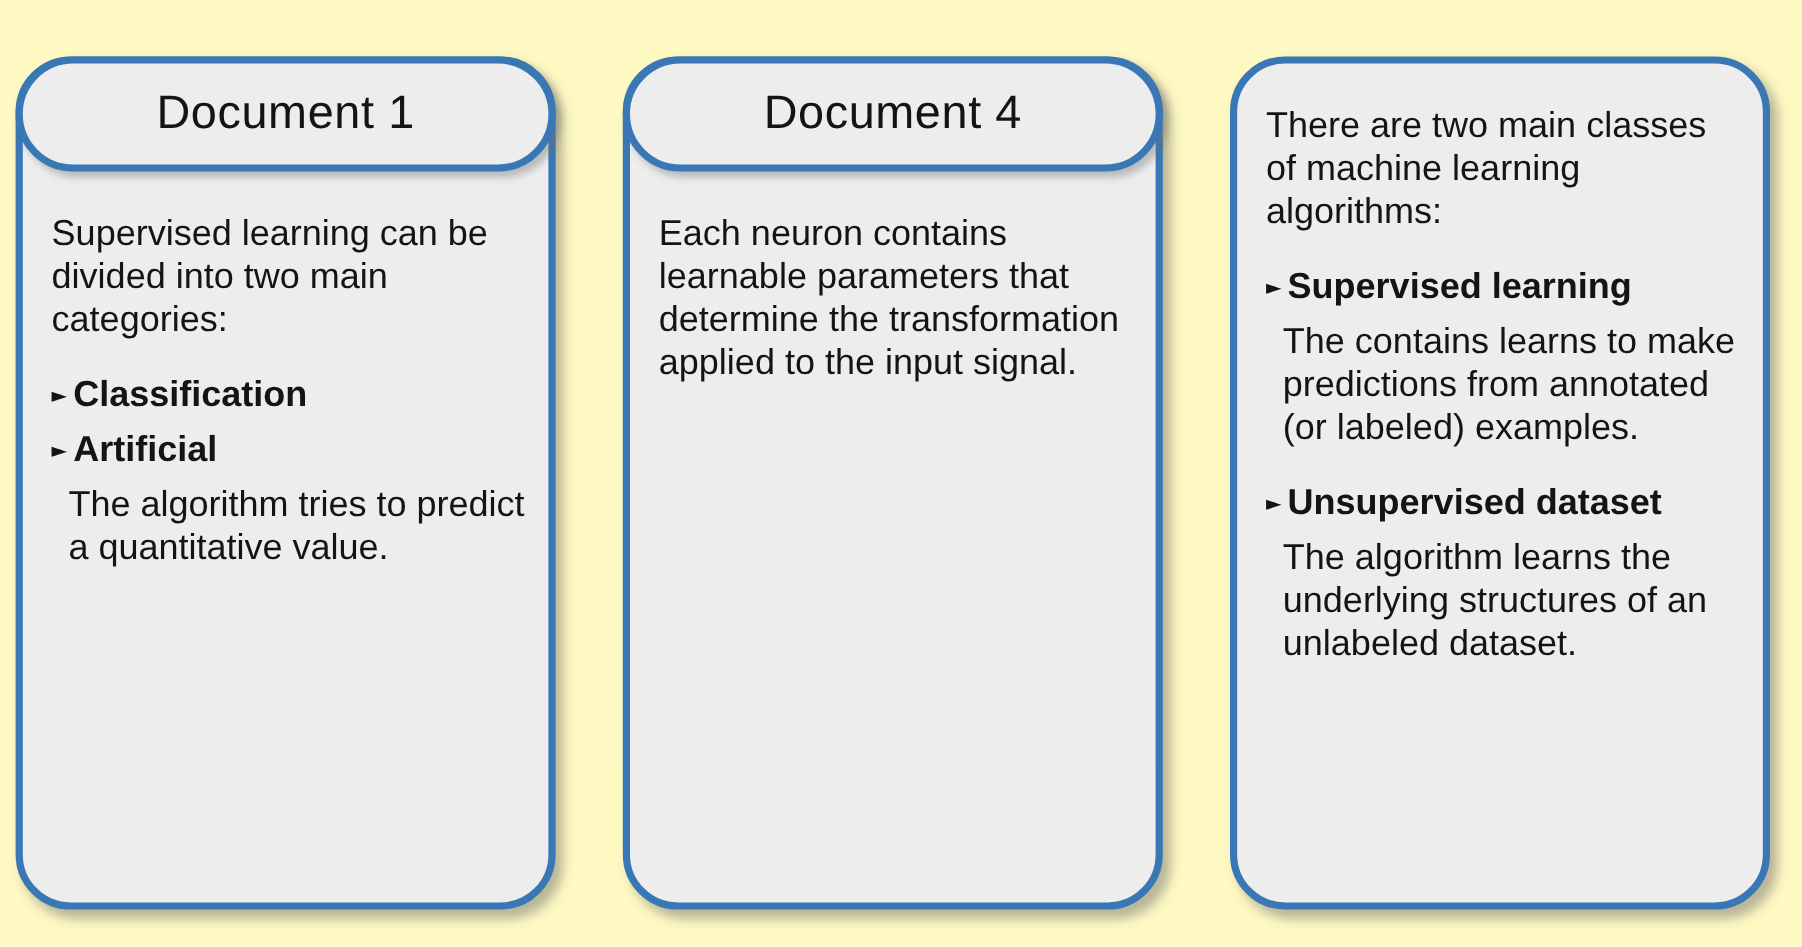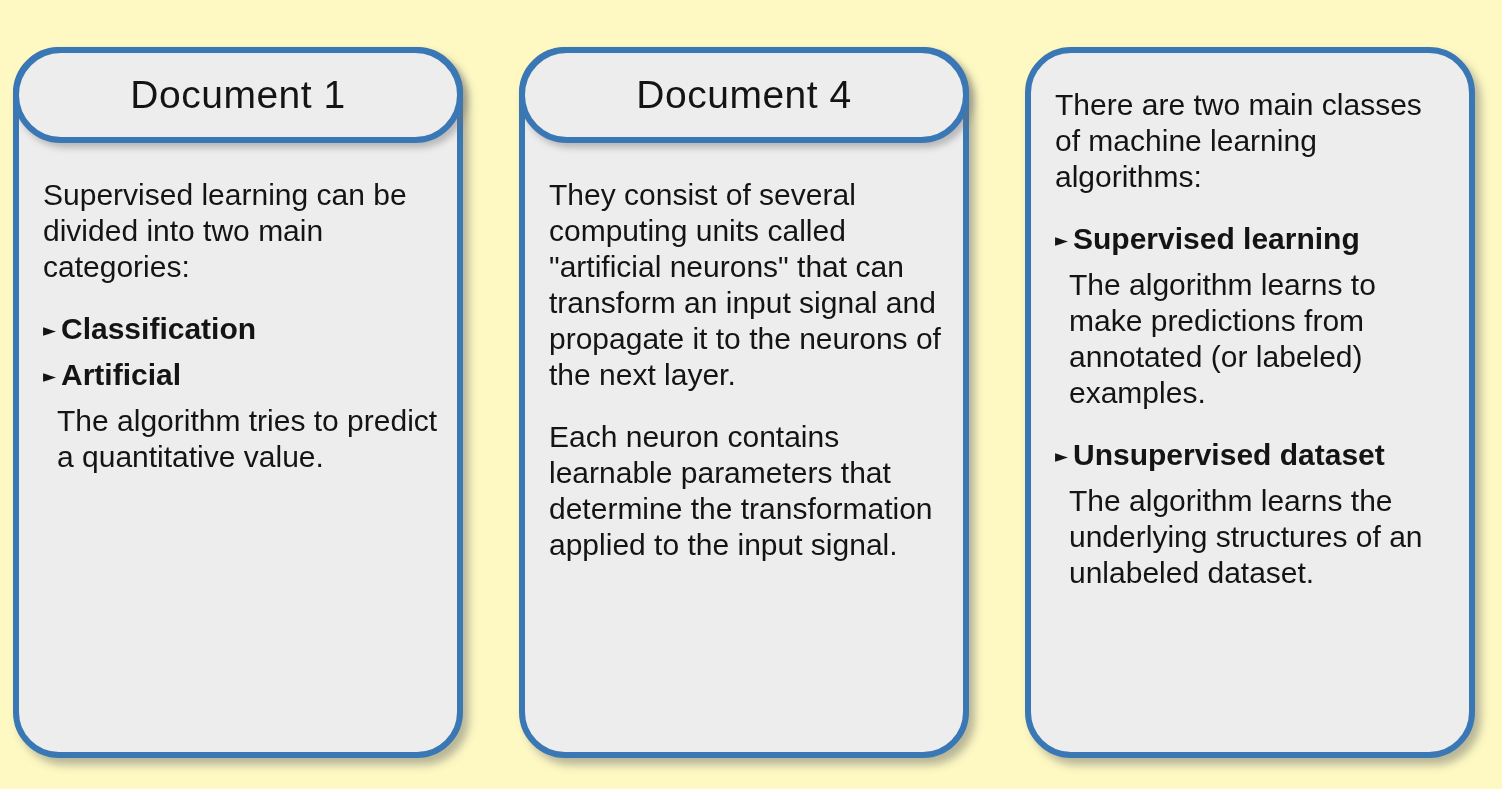--- a/index.html
+++ b/index.html
@@ -103,32 +103,31 @@
             <span>Artificial</span>
           </div>
           <p class="bullet-desc">The algorithm tries to predict a quantitative value.</p>
         </div>
       </section>
       <section class="card">
         <header class="pill">
           <h2>Document 4</h2>
         </header>
         <div class="body">
-          <p>They consist of several computing units called "artificial neurons" that can transform an input signal and propagate it to the neurons of the next layer.</p>
           <p>Each neuron contains learnable parameters that determine the transformation applied to the input signal.</p>
         </div>
       </section>
       <section class="card">
         <div class="body">
           <p>There are two main classes of machine learning algorithms:</p>
           <div class="bullet-line">
             <span class="tri">►</span>
             <span>Supervised learning</span>
           </div>
-          <p class="bullet-desc">The algorithm learns to make predictions from annotated (or labeled) examples.</p>
+          <p class="bullet-desc">The contains learns to make predictions from annotated (or labeled) examples.</p>
           <div class="bullet-line">
             <span class="tri">►</span>
             <span>Unsupervised dataset</span>
           </div>
           <p class="bullet-desc">The algorithm learns the underlying structures of an unlabeled dataset.</p>
         </div>
       </section>
     </div>
 </div>
 

